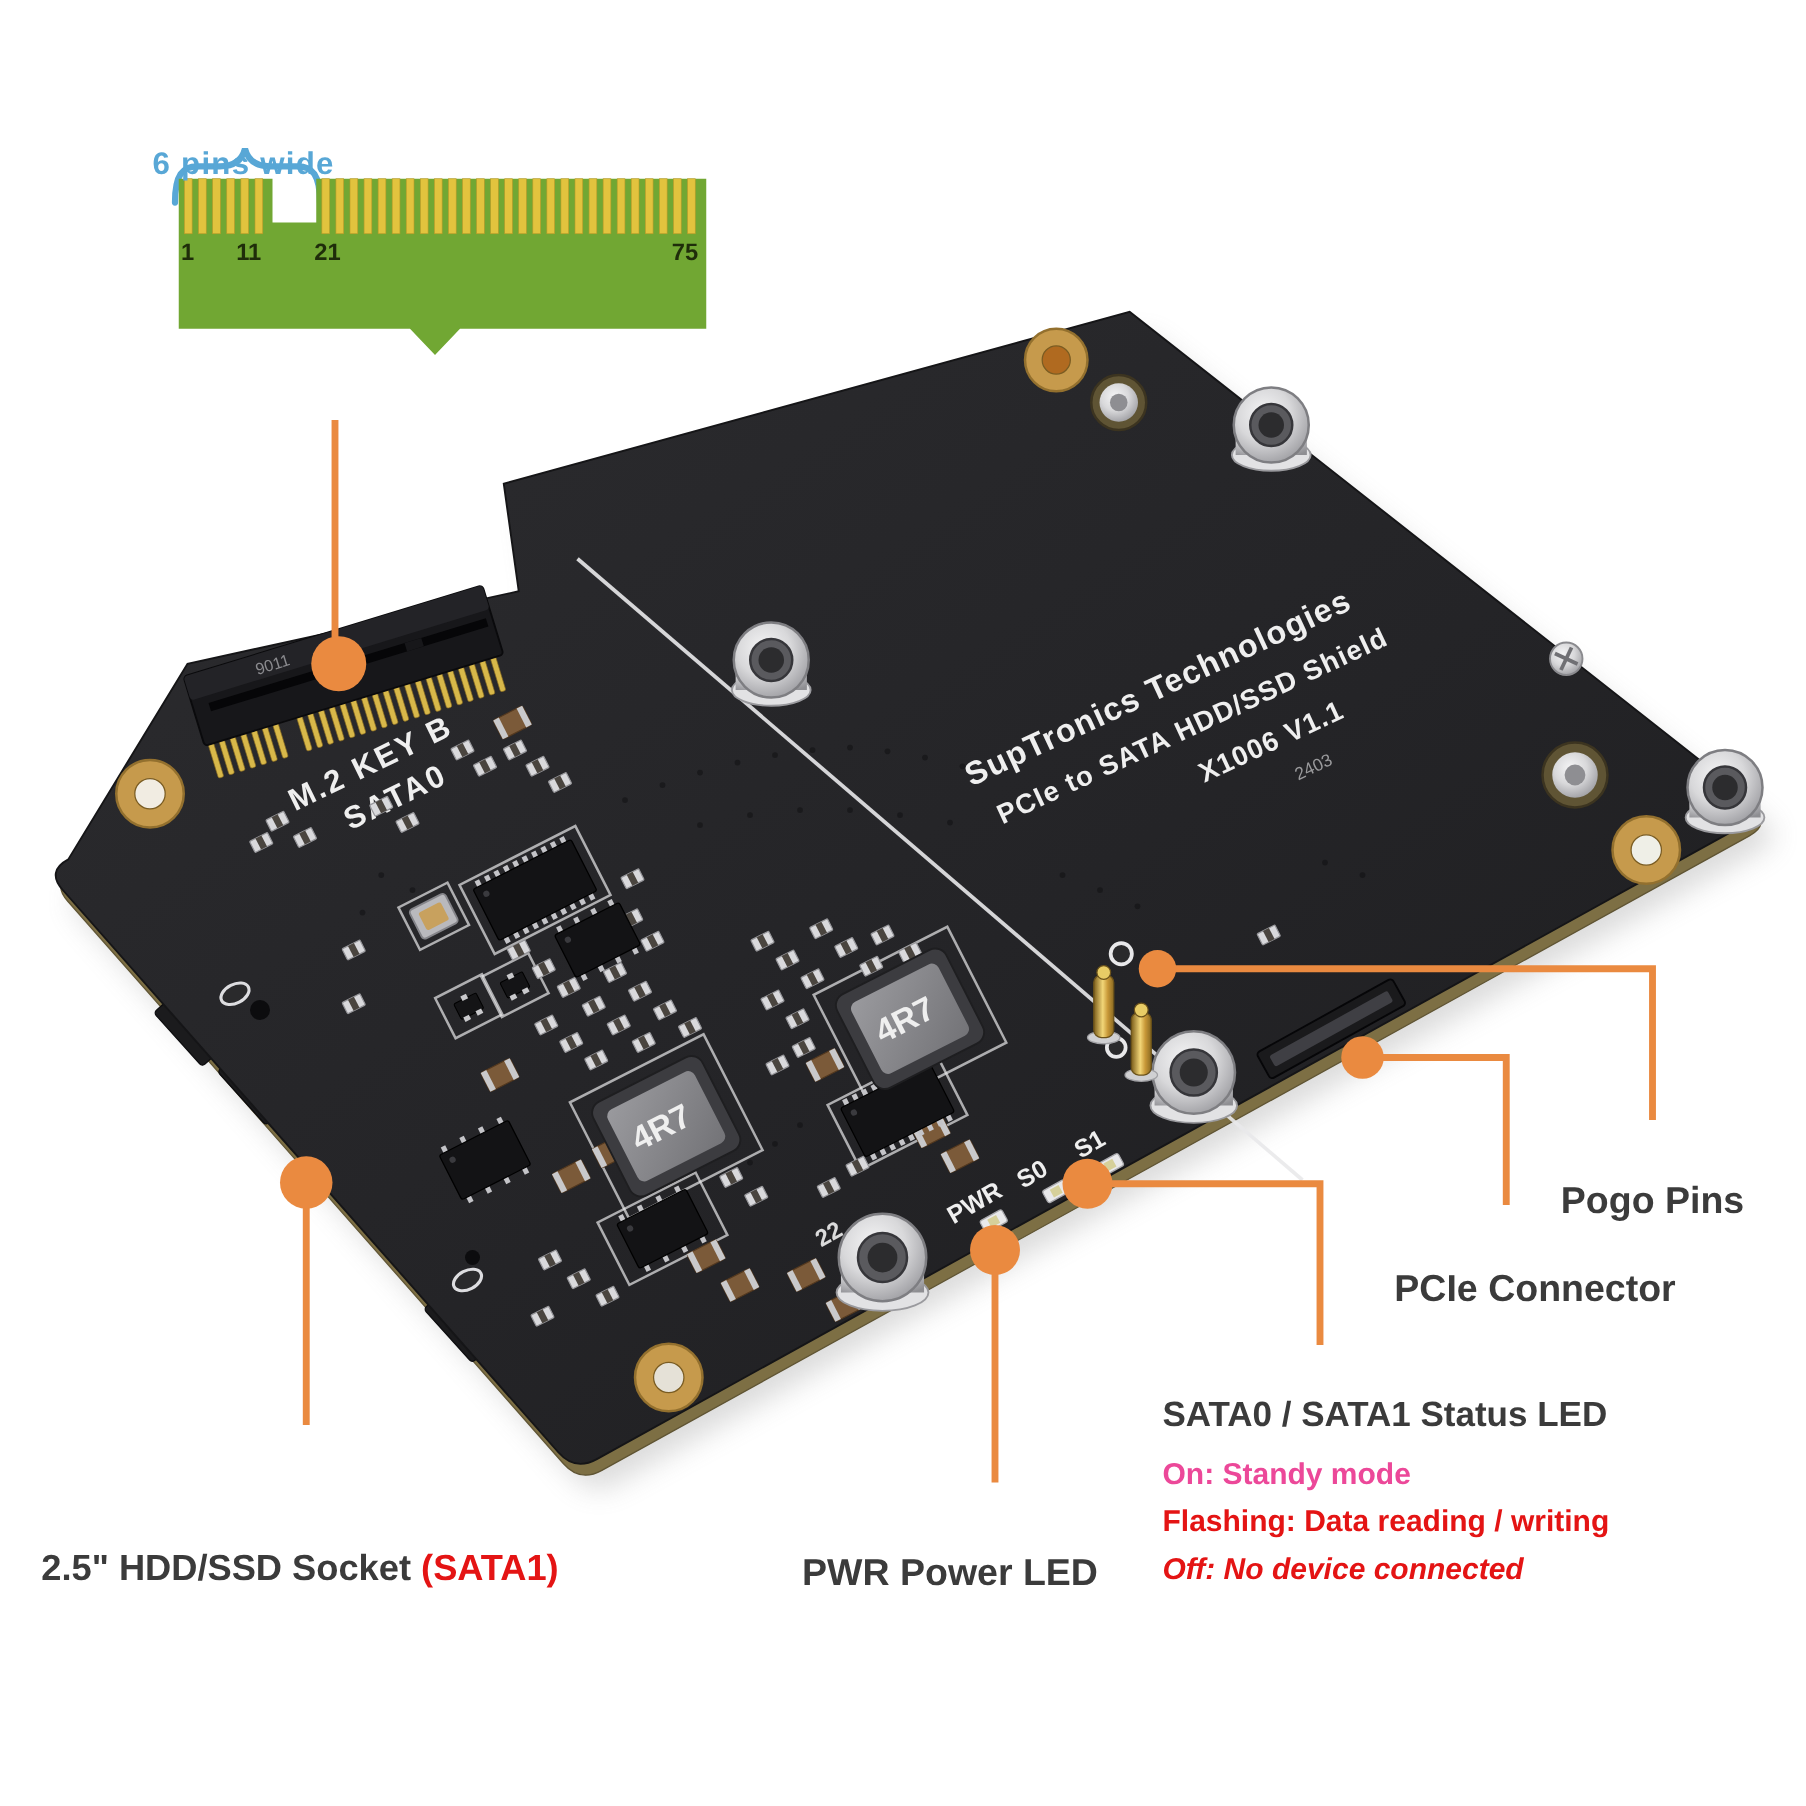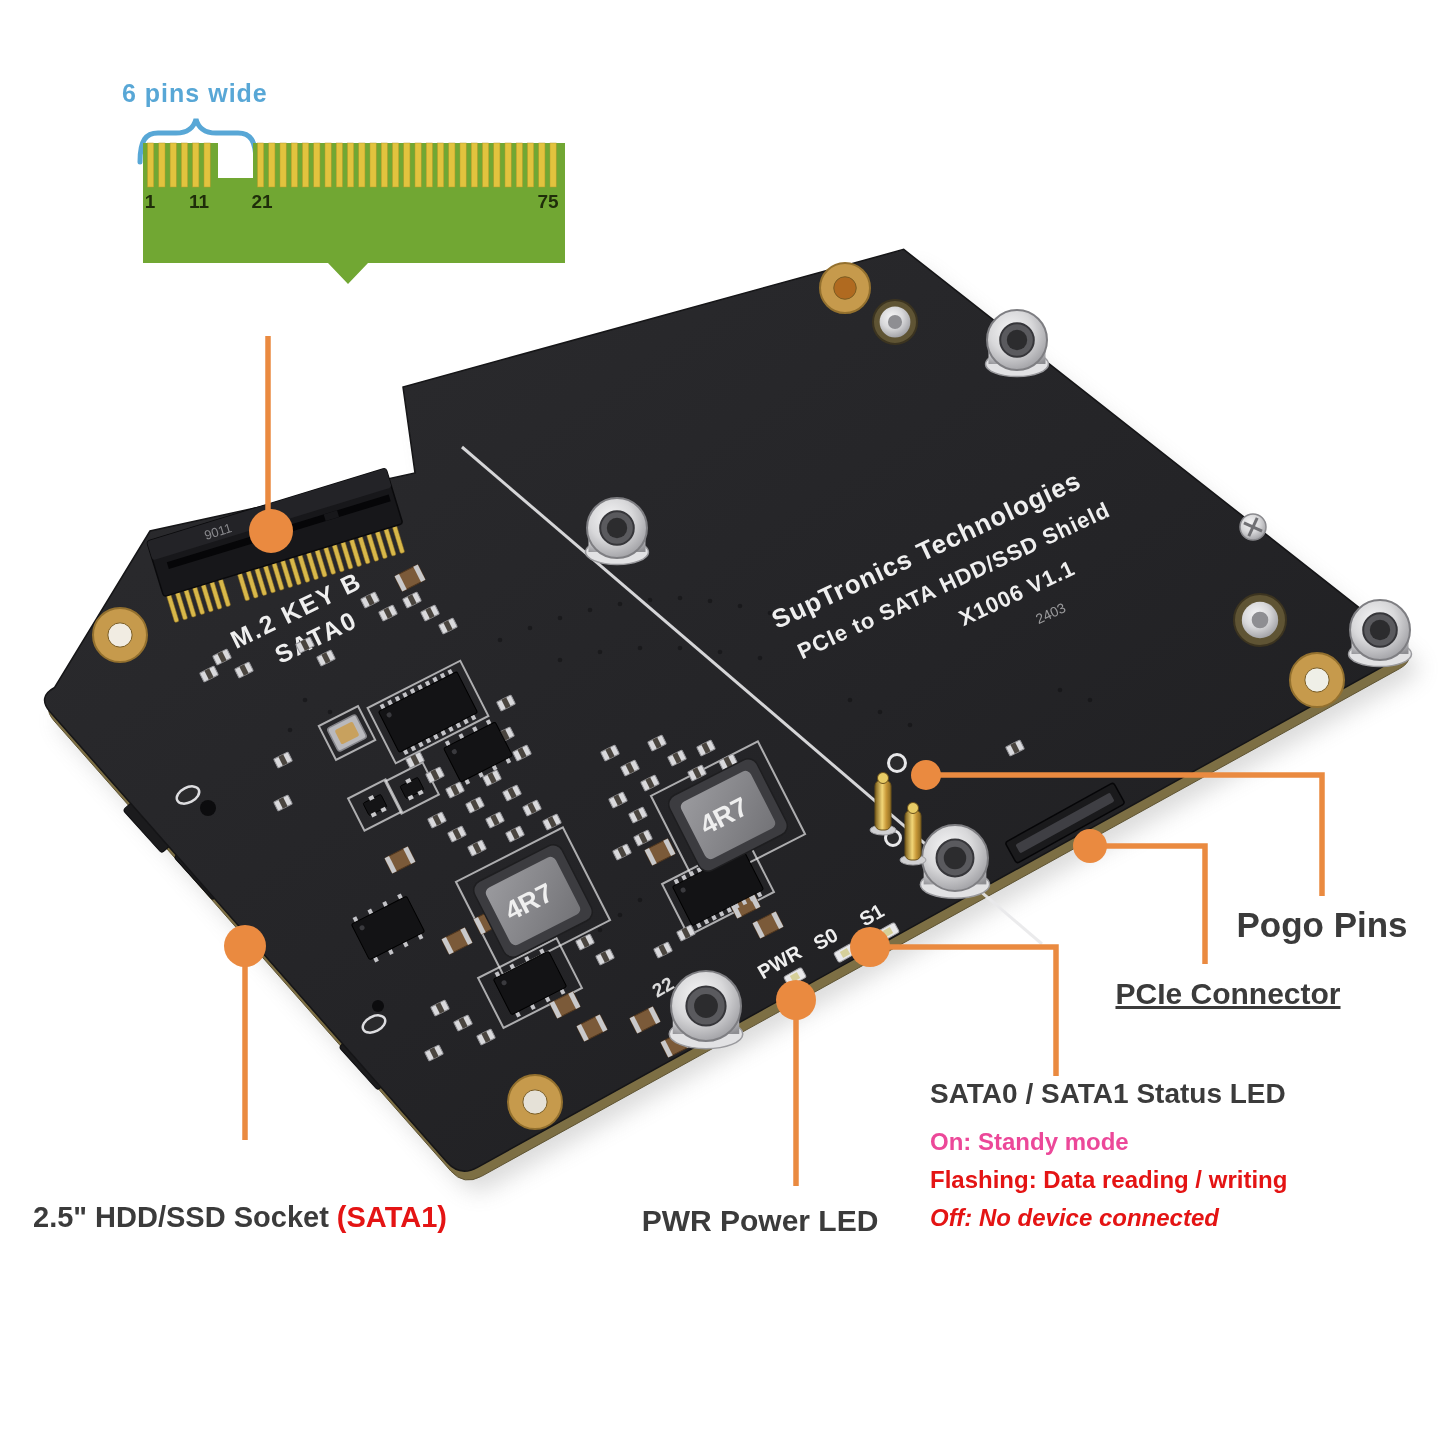--- a/index.html
+++ b/index.html
@@ -1,31 +1,31 @@
 <!DOCTYPE html>
 <html><head>
 <meta charset="utf-8">
 <style>
   html,body{margin:0;padding:0;background:#ffffff;}
   #stage{position:relative;width:1445px;height:1445px;background:#ffffff;overflow:hidden;
          font-family:"Liberation Sans",sans-serif;}
   #scene{position:absolute;left:0;top:0;}
-  .lbl{position:absolute;font-weight:bold;color:#3B3B3B;white-space:nowrap;line-height:1.1;}
+  .lbl{position:absolute;font-weight:bold;color:#3B3B3B;white-space:nowrap;line-height:1.1;margin-top:38px;}
   .lbl .red{color:#E41414;}
   .center{transform:translateX(-50%);}
   #lbl-6pins{left:122px;top:80px;font-size:25px;color:#58A7D6;letter-spacing:1px;}
   #lbl-m2cap{left:97px;top:294px;font-size:27px;}
   #lbl-hdd{left:33px;top:1202px;font-size:29px;}
   #lbl-pwr{left:760px;top:1204px;font-size:30px;text-align:center;}
   #lbl-status-title{left:930px;top:1079px;font-size:28px;}
   #lbl-status-on{left:930px;top:1129px;font-size:24px;color:#ec4899;}
   #lbl-status-flash{left:930px;top:1167px;font-size:24px;color:#E41414;}
   #lbl-status-off{left:930px;top:1205px;font-size:24px;color:#E41414;font-style:italic;}
-  #lbl-pcie{left:1228px;top:977px;font-size:30px;text-decoration:underline;}
-  #lbl-pogo{left:1322px;top:906px;font-size:35px;}
+  #lbl-pcie{left:1228px;top:977px;font-size:30px;}
+  #lbl-pogo{left:1322px;top:906px;font-size:30px;}
   .silk{fill:#EFEFEF;font-weight:bold;font-family:"Liberation Sans",sans-serif;}
 </style>
 </head>
 <body>
 
 <div id="stage">
 
 <svg id="scene" width="1445" height="1445" viewBox="0 0 1445 1445">
   <defs>
     <linearGradient id="boardGrad" x1="0" y1="0" x2="1" y2="1">

